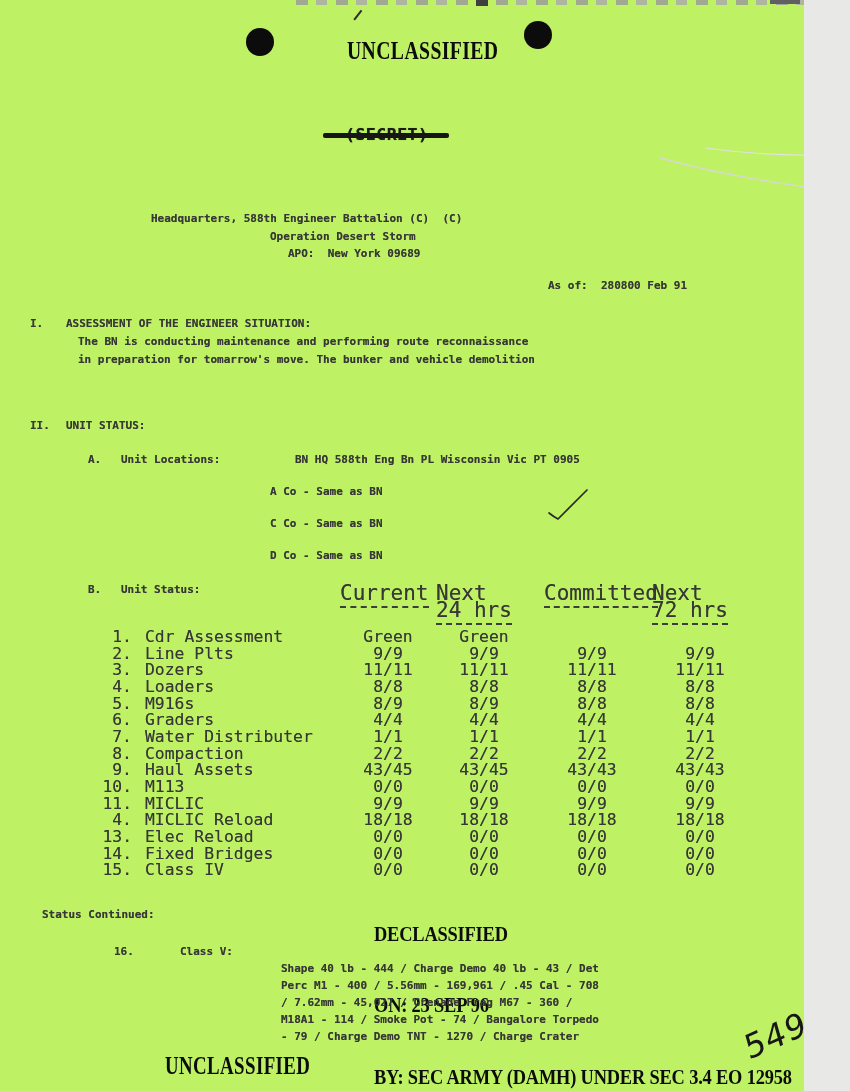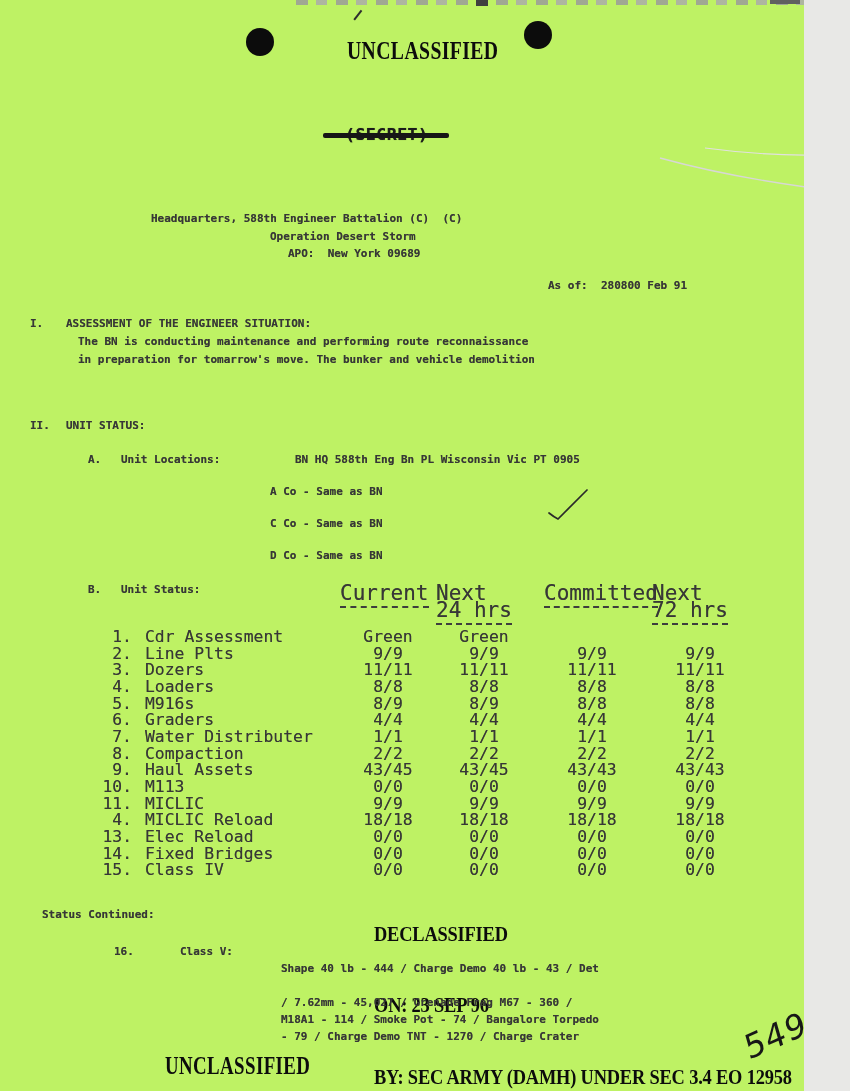--- a/index.html
+++ b/index.html
@@ -280,20 +280,21 @@
     <div>DECLASSIFIED</div>
     <div>ON: 23 SEP 96</div>
     <div>BY: SEC ARMY (DAMH) UNDER SEC 3.4 EO 12958</div>
   </div>
 
   <div class="m" style="left:42px;top:906px;">Status Continued:</div>
 
   <div class="m" style="left:114px;top:943px;">16.</div>
   <div class="m" style="left:180px;top:943px;">Class V:</div>
   <div class="m" style="left:281px;top:960px;">Shape 40 lb - 444 / Charge Demo 40 lb - 43 / Det</div>
+  <div class="m" style="left:281px;top:977px;">Perc M1 - 400 / 5.56mm - 169,961 / .45 Cal - 708</div>
   <div class="m" style="left:281px;top:994px;">/ 7.62mm - 45,027 / Grenade Frag M67 - 360 /</div>
   <div class="m" style="left:281px;top:1011px;">M18A1 - 114 / Smoke Pot - 74 / Bangalore Torpedo</div>
   <div class="m" style="left:281px;top:1028px;">- 79 / Charge Demo TNT - 1270 / Charge Crater</div>
 
   <div class="stamp botclass" style="left:165px;top:1052px;">UNCLASSIFIED</div>
 
   <div class="hand549">549</div>
 
 </div>
 

